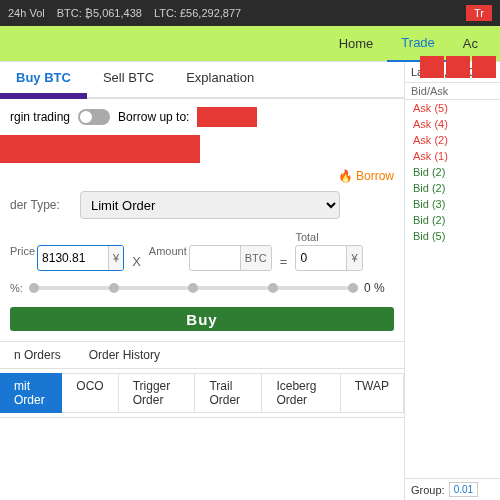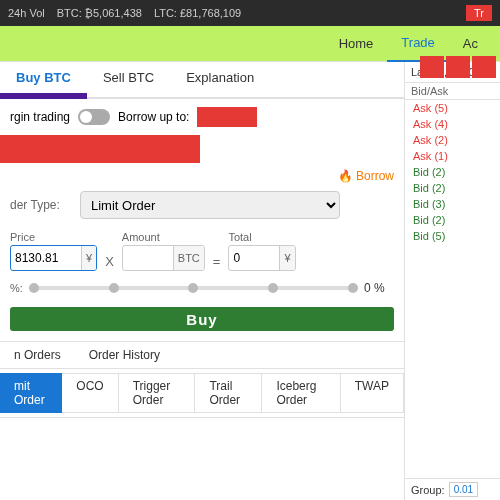--- a/index.html
+++ b/index.html
@@ -176,21 +176,21 @@
       max-width: 260px;
     }
 
     
     .price-row {
       display: flex;
       align-items: flex-end;
       padding: 8px 10px;
       gap: 8px;
     }
-    .price-col { display: flex; flex-direction: column; gap: 2px; }
+    .price-col { display: flex; flex-direction: row; gap: 2px; }
     .price-label { color: #666; font-size: 11px; }
     .price-input-wrap {
       display: flex;
       align-items: center;
       border: 1px solid #1976d2;
       border-radius: 3px;
       overflow: hidden;
       height: 26px;
     }
     .price-input {
@@ -204,21 +204,21 @@
       background: #f5f5f5;
       border-left: 1px solid #ccc;
       padding: 0 4px;
       font-size: 11px;
       color: #666;
       height: 100%;
       display: flex;
       align-items: center;
     }
     .x-symbol { font-size: 13px; color: #666; padding-bottom: 2px; }
-    .amount-col { display: flex; flex-direction: column; gap: 2px; }
+    .amount-col { display: flex; gap: 2px; }
     .amount-input-wrap {
       display: flex;
       align-items: center;
       border: 1px solid #ccc;
       border-radius: 3px;
       overflow: hidden;
       height: 26px;
     }
     .amount-input {
       border: none;
@@ -371,21 +371,21 @@
       color: #1976d2;
     }
   </style>
 </head>
 <body>
 
 <div class="top-bar">
   <div class="top-bar-left">
     <span>24h Vol</span>
     <span>BTC: ₿5,061,438</span>
-    <span>LTC: ₤81,768,109</span>
+    <span>LTC: ₤56,292,877</span>
   </div>
   <div class="top-bar-right">Tr</div>
 </div>
 
 <div style="position:relative;">
   <div class="top-right-buttons">
     <button class="top-right-btn"></button>
     <button class="top-right-btn"></button>
     <button class="top-right-btn"></button>
   </div>

